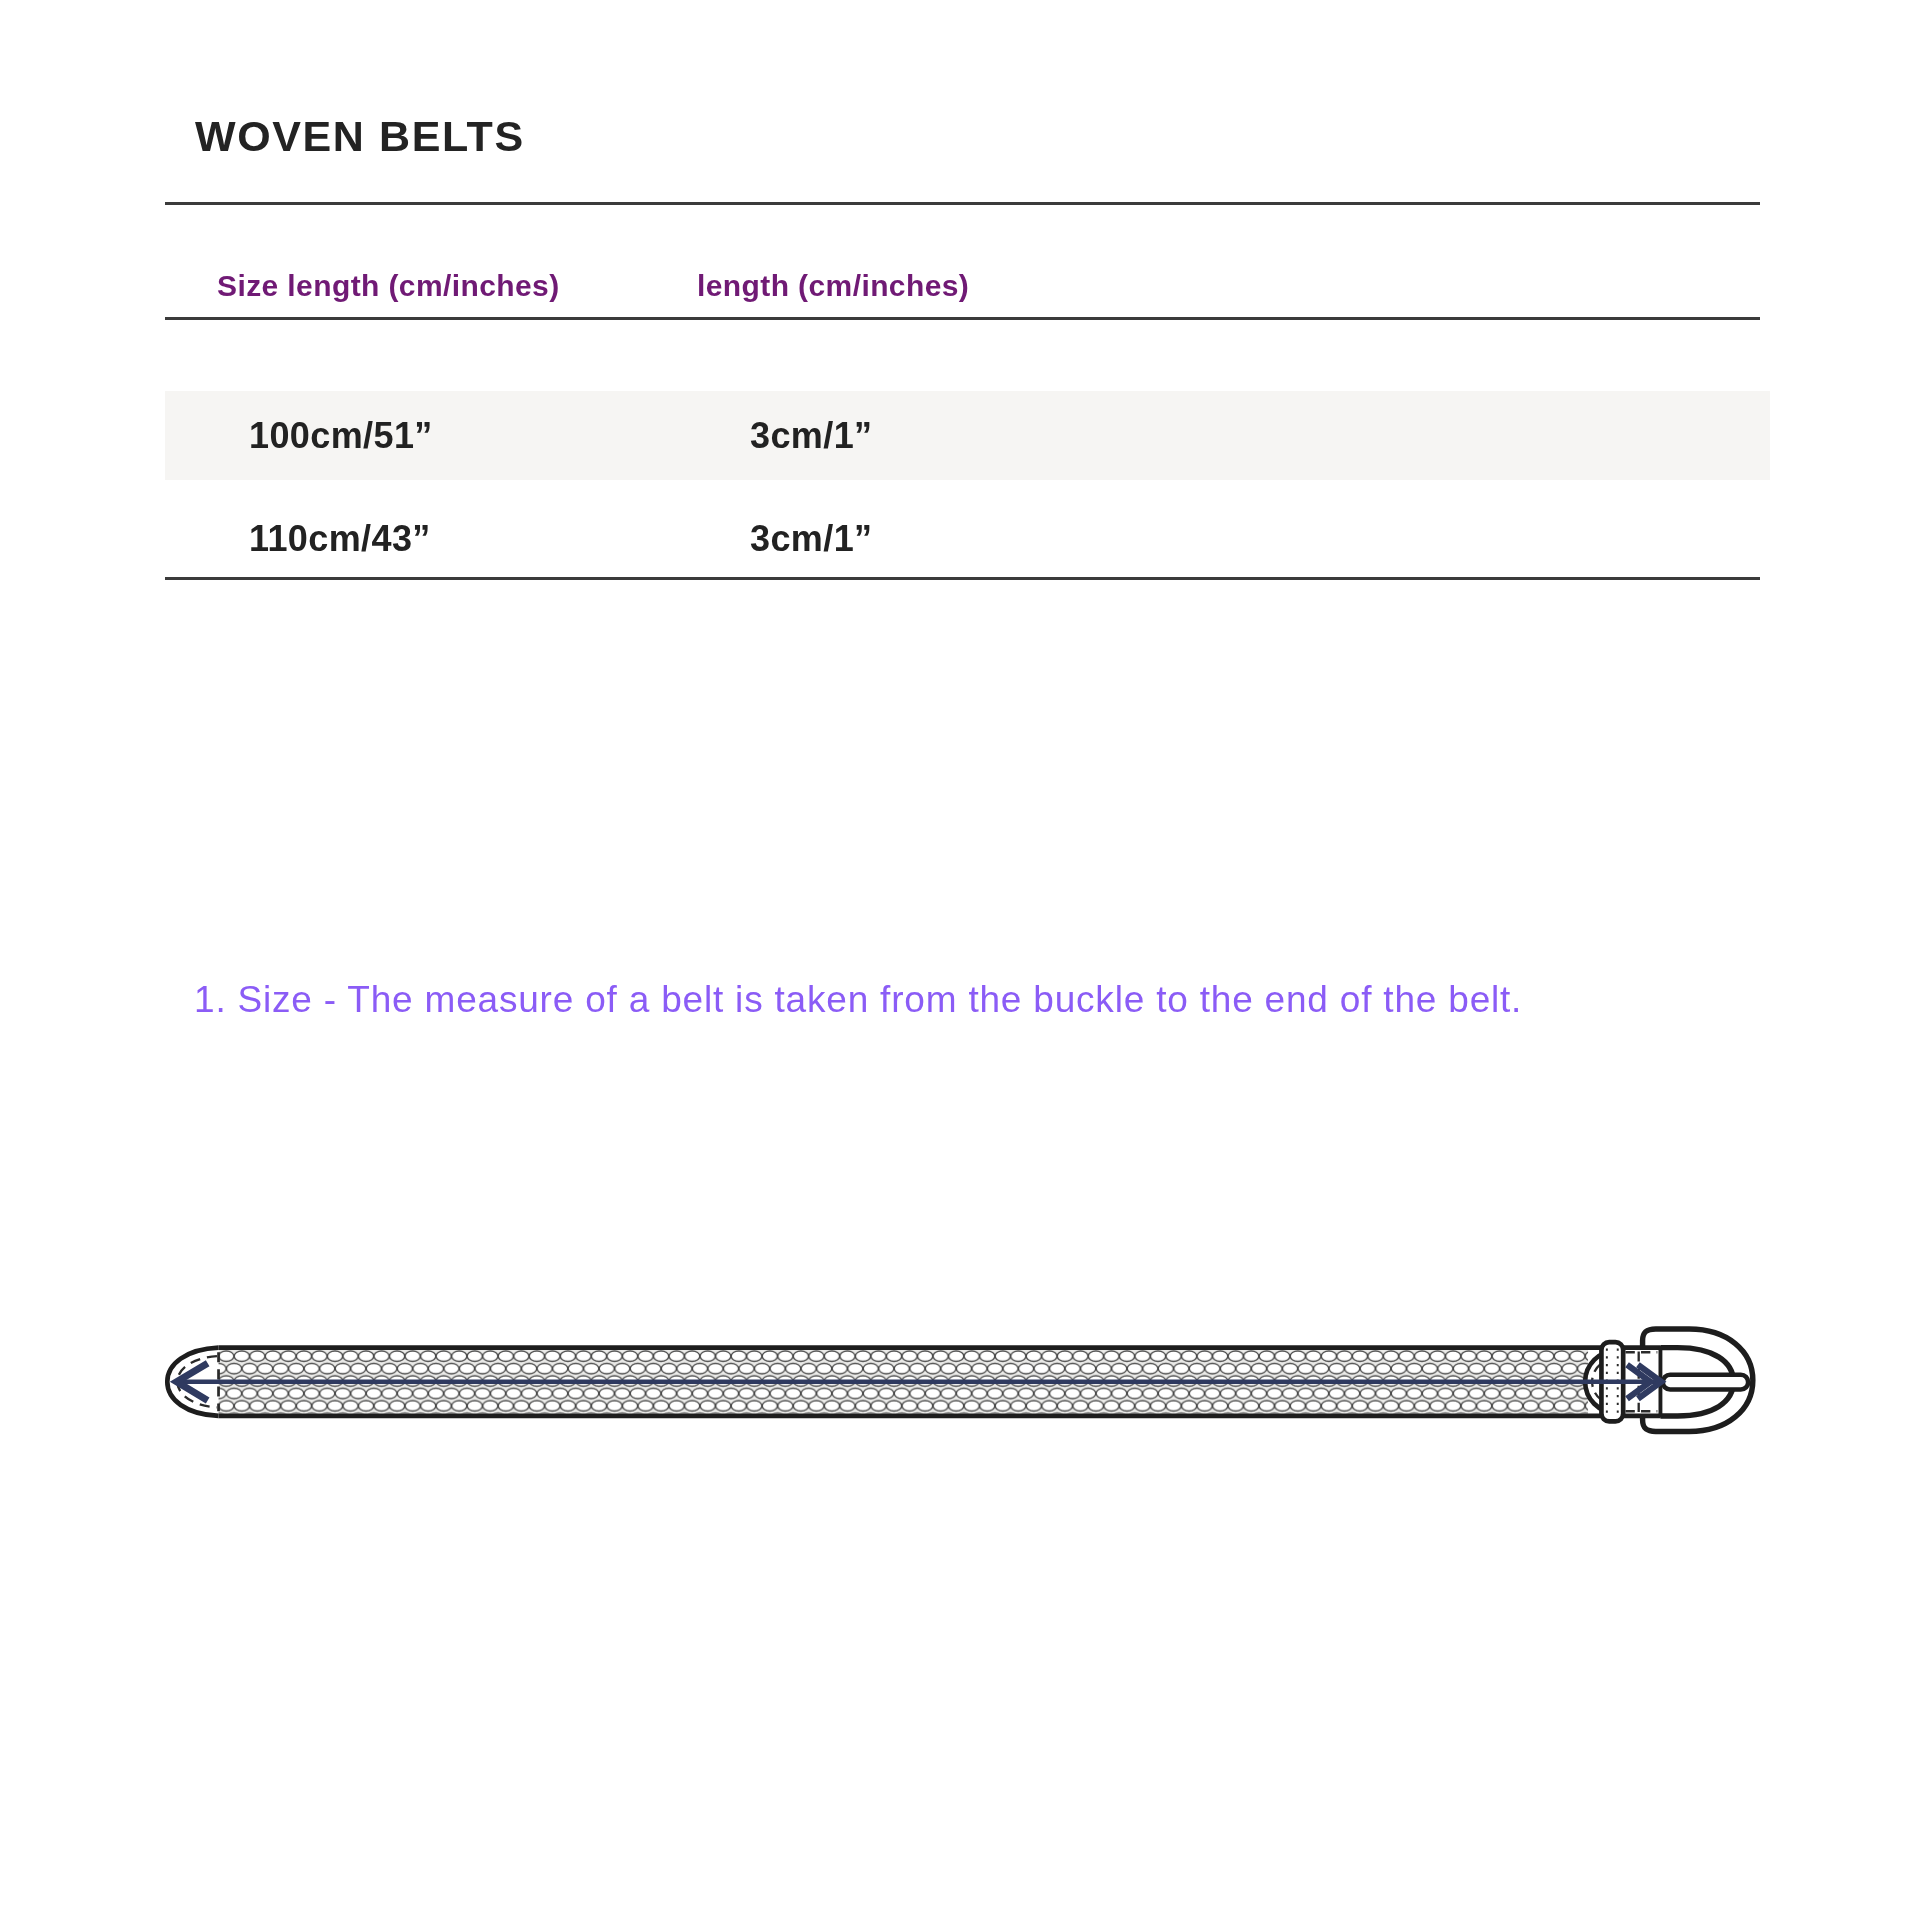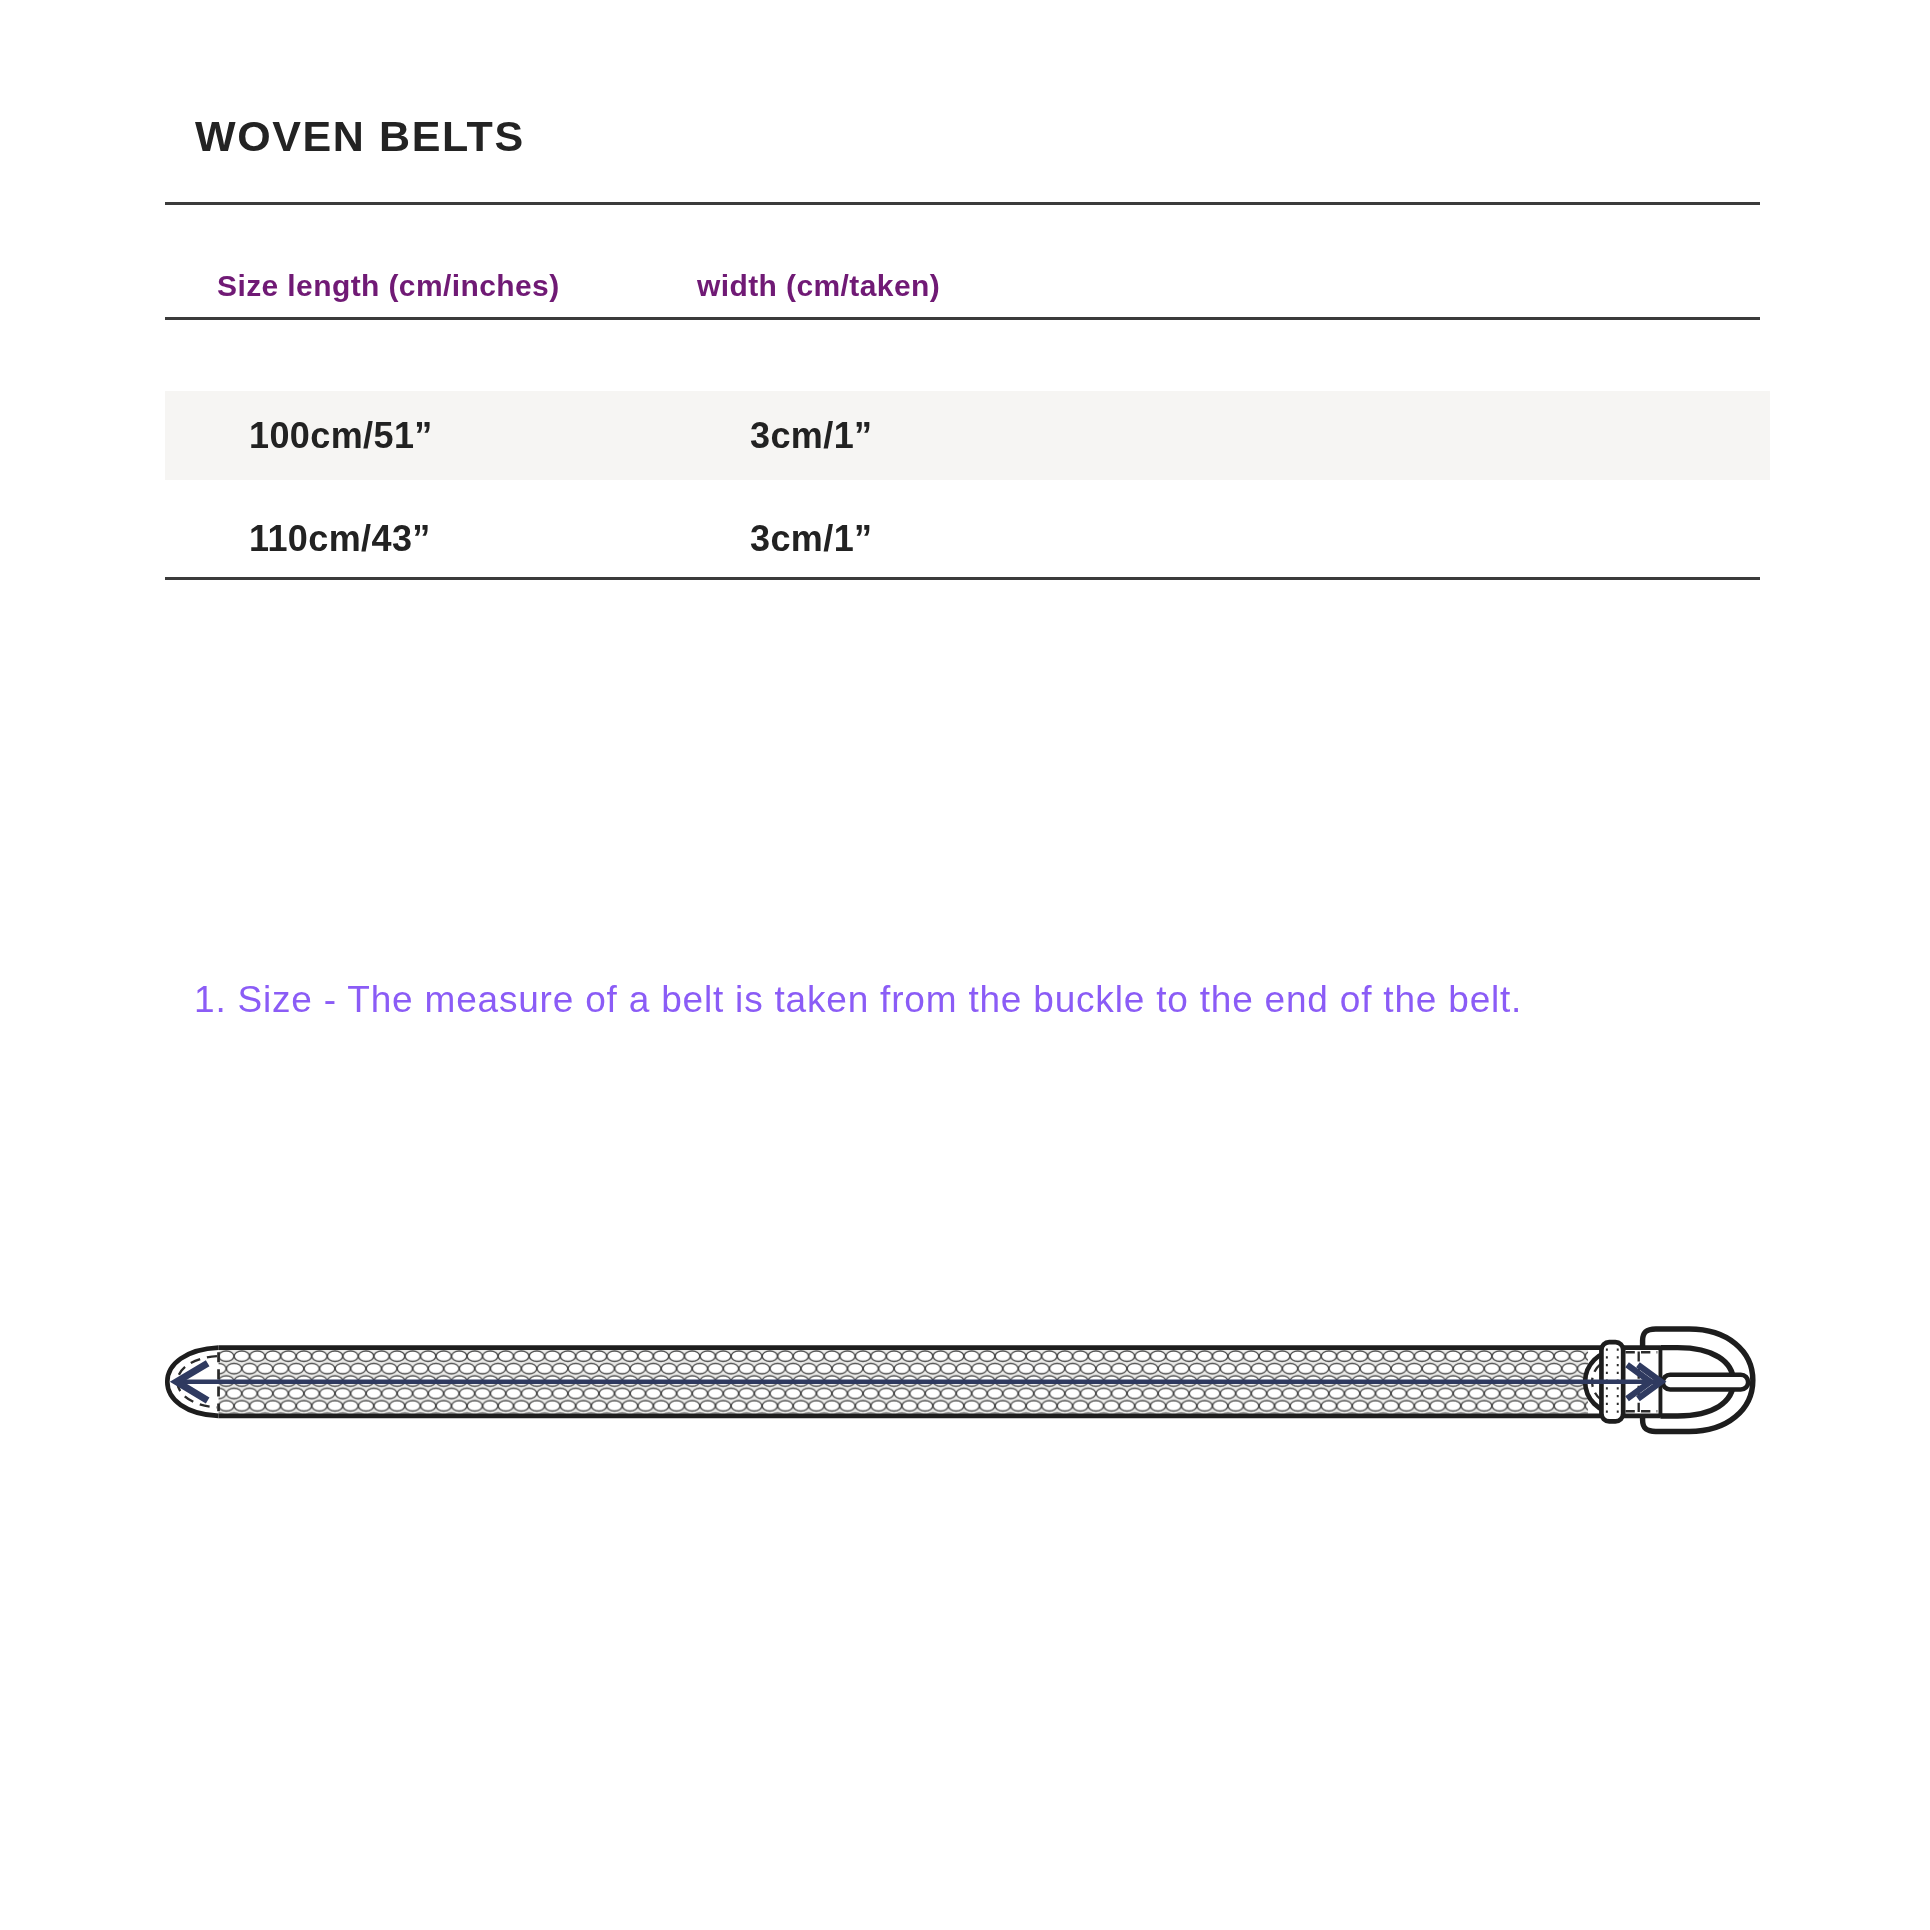--- a/index.html
+++ b/index.html
@@ -35,21 +35,21 @@
 </head>
 <body>
 
 <div class="page">
 
   <div class="abs title">WOVEN BELTS</div>
 
   <div class="abs rule rule-top"></div>
 
   <div class="abs col-header hc1">Size length (cm/inches)</div>
-  <div class="abs col-header hc2">width (cm/taken)</div>
+  <div class="abs col-header hc2">length (cm/inches)</div>
 
   <div class="abs rule rule-header"></div>
 
   <div class="abs band"></div>
 
   <div class="abs cell r0 cc1">100cm/51”</div>
   <div class="abs cell r0 cc2">3cm/1”</div>
   <div class="abs cell r1 cc1">110cm/43”</div>
   <div class="abs cell r1 cc2">3cm/1”</div>
 

